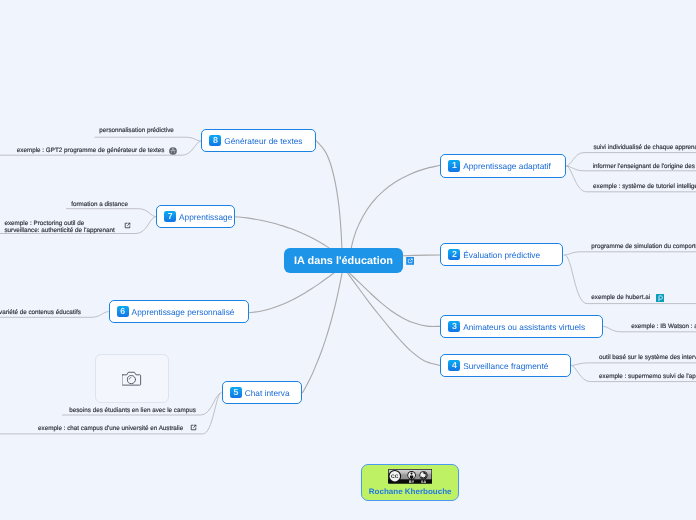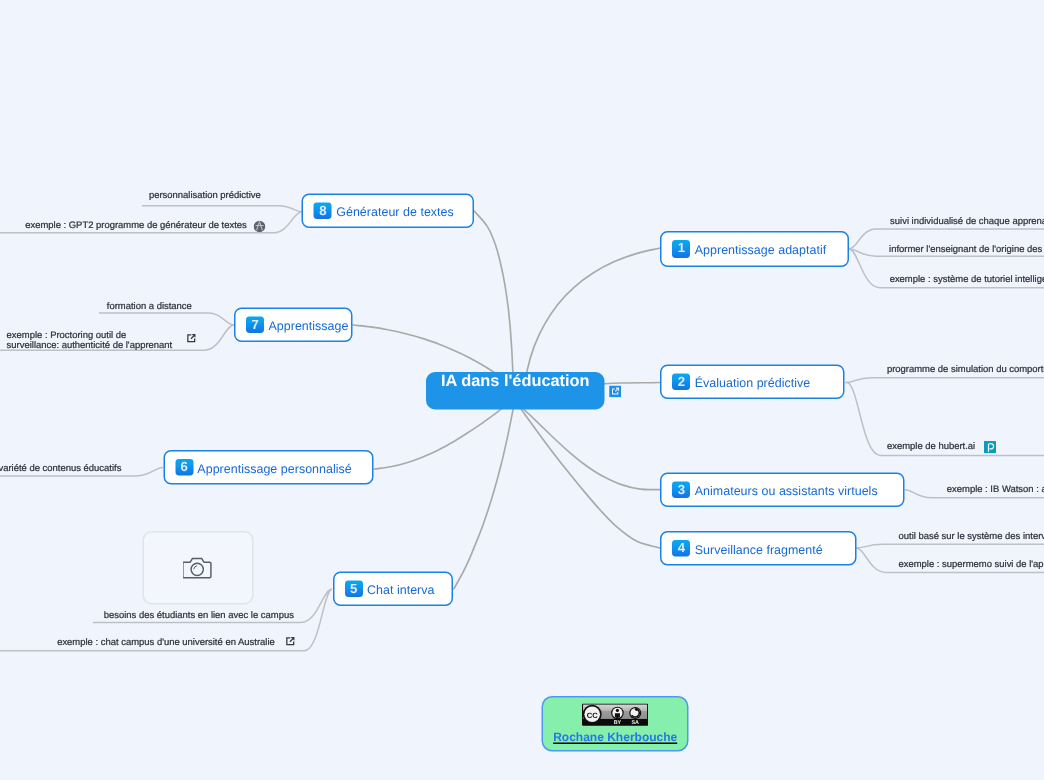--- a/index.html
+++ b/index.html
@@ -11,25 +11,25 @@
   .node{position:absolute;box-sizing:border-box;background:#ffffff;
         border:1.3px solid #1a82e2;border-radius:5px;
         display:flex;align-items:center;white-space:nowrap;}
   .badge{flex:0 0 auto;width:11.7px;height:11.4px;border-radius:2.3px;
          background:linear-gradient(178deg,#05aaf3 0%,#0f9aee 35%,#1272e4 100%);
          color:#dcecfc;font-size:8.8px;line-height:11.9px;font-weight:bold;
          text-align:center;letter-spacing:0;}
   .nlabel{color:#1769d6;font-weight:normal;font-size:8.3px;margin-left:3px;position:relative;top:0.5px;letter-spacing:0.02px;}
   #central{position:absolute;background:#1d94e8;border-radius:6px;
         color:#fff;font-weight:bold;font-size:10.9px;display:flex;
-        justify-content:center;white-space:nowrap;}
+        align-items:center;justify-content:center;white-space:nowrap;}
   .sub{position:absolute;color:#2f333b;font-size:6.3px;white-space:nowrap;line-height:6.7px;-webkit-text-stroke:0.16px #2f333b;}
   .exticon{position:absolute;display:block;line-height:0;}
   #imgph{position:absolute;box-sizing:border-box;border:1px solid #dfe3ee;border-radius:6px;background:#f3f6fd;display:flex;align-items:center;justify-content:center;}
-  #footer{position:absolute;box-sizing:border-box;border:1.3px solid #4b9af0;border-radius:7px;background:#86efac;display:flex;flex-direction:column;align-items:center;justify-content:center;gap:4.5px;padding-top:1.5px;text-decoration:underline;}
+  #footer{position:absolute;box-sizing:border-box;border:1.3px solid #4b9af0;border-radius:7px;background:#bef264;display:flex;flex-direction:column;align-items:center;justify-content:center;gap:4.5px;padding-top:1.5px;}
   #author{color:#2278e8;font-weight:bold;font-size:8px;position:relative;top:-1.5px;}
 </style>
 </head>
 <body>
 
 <div id="stage">
 
   <svg id="links" viewBox="0 0 696 520">
     <g fill="none" stroke="#a9a9a9" stroke-width="1.1" stroke-linecap="round">
 

